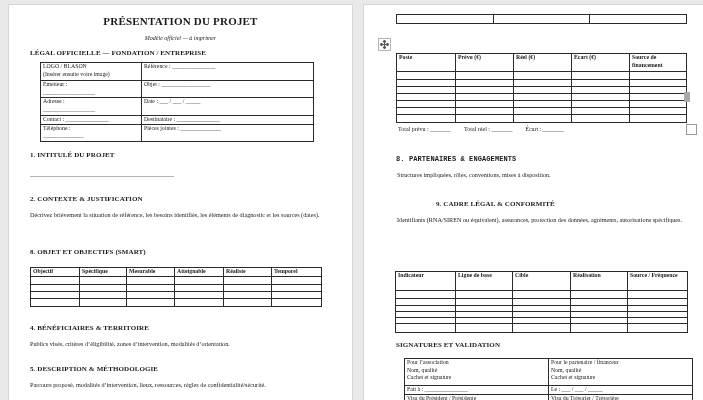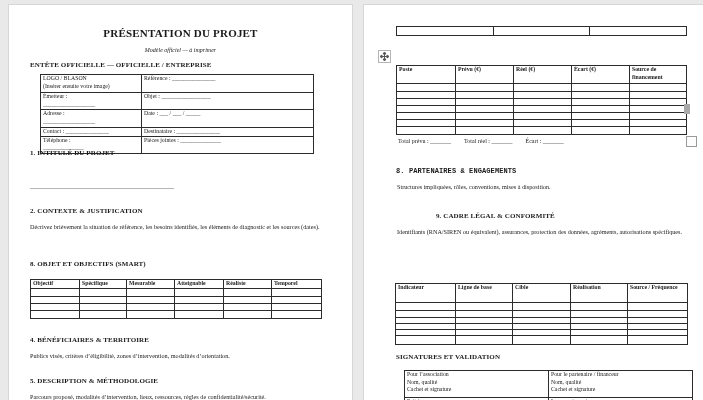--- a/index.html
+++ b/index.html
@@ -12,21 +12,21 @@
   }
   .page {
     position:absolute; top:4px; bottom:-4px;
     background:#ffffff;
     border:1px solid #d6d6d6;
     overflow:hidden;
   }
   #page1 { left:8px;  width:345px; }
   #page2 { left:363px; width:345px; }
 
-  .abs { position:absolute;margin-top:12px; }
+  .abs { position:absolute; }
 
   .doc-title { font-weight:bold; font-size:11px; letter-spacing:.2px; text-align:center; width:100%; }
   .doc-subtitle { font-style:italic; font-size:6px; text-align:center; width:100%; color:#222; }
   .h { font-weight:bold; font-size:7px; letter-spacing:.1px; white-space:nowrap; }
   .body-txt { font-size:6.2px; line-height:1.45; color:#222; }
   .blank-line { font-size:6px; letter-spacing:0; white-space:nowrap; overflow:hidden; }
 
   table { border-collapse:collapse; table-layout:fixed; }
   td, th {
     border:1px solid #2b2b2b;
@@ -51,21 +51,21 @@
 </style>
 </head>
 <body>
 
 <div class="page" id="page1">
 
   <div class="abs doc-title" style="top:10px; left:0;">PRÉSENTATION DU PROJET</div>
 
   <div class="abs doc-subtitle" style="top:30px; left:0;">Modèle officiel — à imprimer</div>
 
-  <div class="abs h" style="top:44px; left:21px;">ENTÊTE OFFICIELLE — OFFICIELLE / ENTREPRISE</div>
+  <div class="abs h" style="top:44px; left:21px;">LÉGAL OFFICIELLE — FONDATION / ENTREPRISE</div>
 
   <table class="abs" style="top:57px; left:31px; width:273px;">
     <colgroup>
         <col style="width:101px">
         <col style="width:172px">
       </colgroup>
     <tbody>
         <tr style="height:18px">
       <td>
         <span class="cell-sub">LOGO / BLASON</span>
@@ -94,21 +94,21 @@
     <tr style="height:17px">
       <td>
         <span class="cell-sub">Téléphone :</span>
         <span class="cell-sub">______________</span>
       </td>
       <td>Pièces jointes : ______________</td>
     </tr>
   </tbody>
     </table>
 
-  <div class="abs h" style="top:132px; left:21px;">1. INTITULÉ DU PROJET</div>
+  <div class="abs h" style="top:146px; left:21px;">1. INTITULÉ DU PROJET</div>
 
   <div class="abs blank-line" style="top:166px; left:21px; width:152px;">________________________________________________</div>
 
   <div class="abs h" style="top:190px; left:21px;">2. CONTEXTE &amp; JUSTIFICATION</div>
 
   <div class="abs body-txt" style="top:206px; left:21px; width:290px;">Décrivez brièvement la situation de référence, les besoins identifiés, les éléments de diagnostic et les sources (dates).</div>
 
   <div class="abs h" style="top:243px; left:21px;">8. OBJET ET OBJECTIFS (SMART)</div>
 
   <table class="abs" style="top:262px; left:21px; width:291px;">

